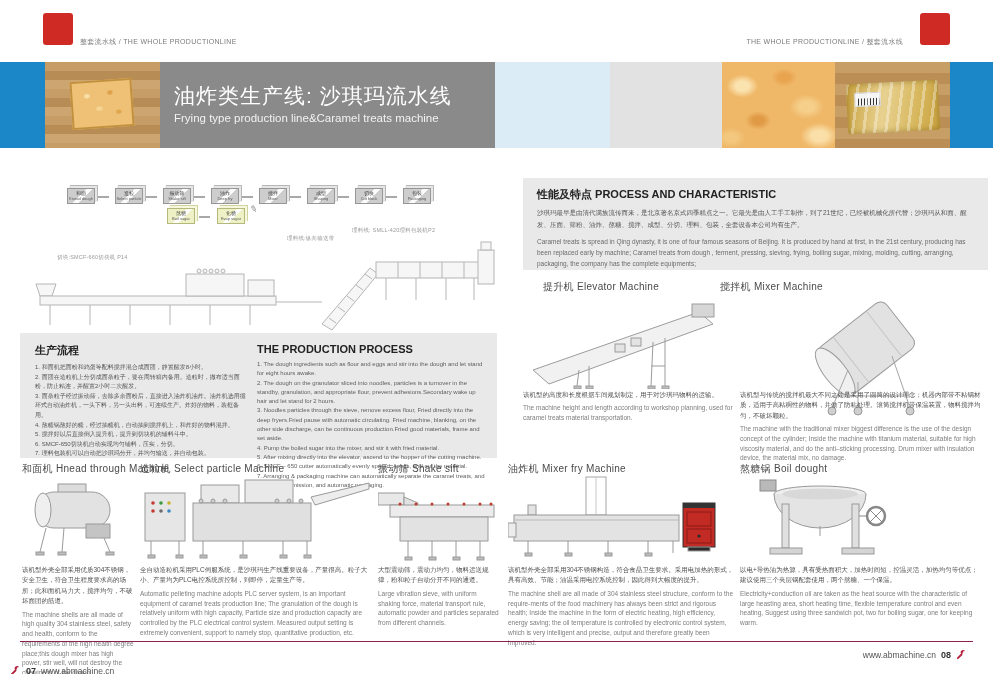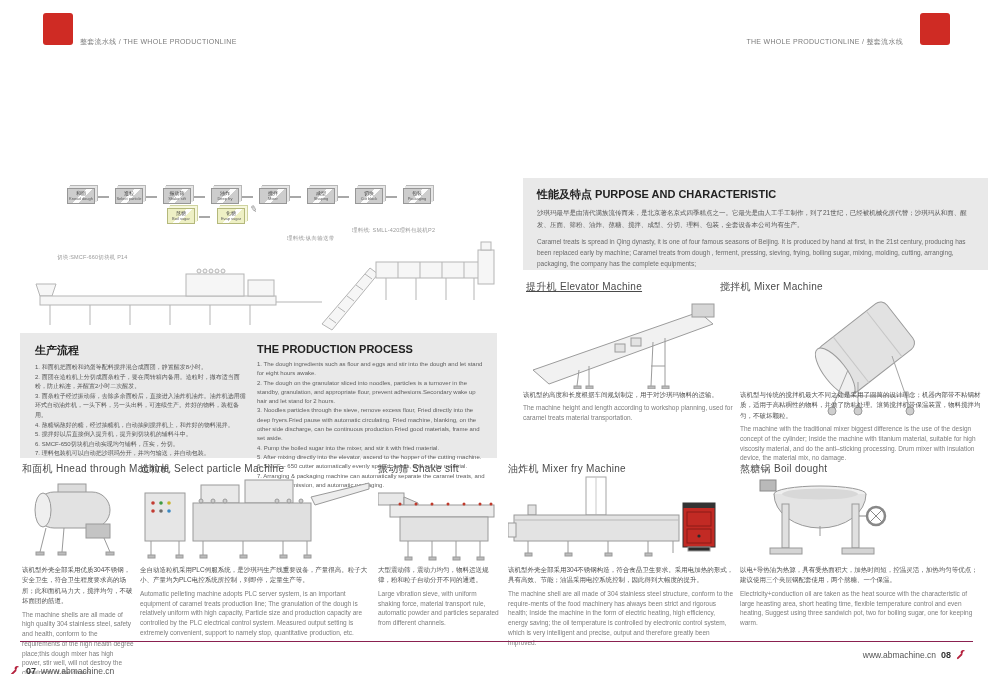--- a/index.html
+++ b/index.html
@@ -89,20 +89,39 @@
     <span>樹機</span>
     <span>新械</span>
   </div>
   <div class="abs tagline" style="left:80px; top:37px;">整套流水线 / THE WHOLE PRODUCTIONLINE</div>
   <div class="abs tagline" style="right:90px; top:37px;">THE WHOLE PRODUCTIONLINE / 整套流水线</div>
   <div class="abs seal" style="left:920px; top:13px;">
     <span>樹機</span>
     <span>新械</span>
   </div>
 
+  <div class="abs" style="left:0; top:62px; width:993px; height:86px;">
+    <div class="banner-seg seg-blue" style="left:0; width:45px;"></div>
+    <div class="banner-seg photo-wood" style="left:45px; width:115px;">
+      <div class="wood-treat"></div>
+    </div>
+    <div class="banner-seg seg-gray" style="left:160px; width:335px; padding:20px 0 0 14px;">
+      <div class="btitle-zh">油炸类生产线: 沙琪玛流水线</div>
+      <div class="btitle-en">Frying type production line&amp;Caramel treats machine</div>
+    </div>
+    <div class="banner-seg seg-lightblue" style="left:495px; width:115px;"></div>
+    <div class="banner-seg seg-lightgray" style="left:610px; width:112px;"></div>
+    <div class="banner-seg photo-caramel" style="left:722px; width:113px;"></div>
+    <div class="banner-seg photo-package" style="left:835px; width:115px;">
+      <div class="pack">
+          <div class="pack-label"></div>
+        </div>
+    </div>
+    <div class="banner-seg seg-blue" style="left:950px; width:43px;"></div>
+  </div>
 
   <div class="fcard" style="left:67px; top:188px;">
     <div class="fcz">和面</div>
     <div class="fce">Knead dough</div>
   </div>
   <div class="fcard" style="left:115px; top:188px;">
     <div class="fcz">造粒</div>
     <div class="fce">Select particle</div>
   </div>
   <div class="fcard" style="left:163px; top:188px;">
@@ -206,26 +225,26 @@
       <div class="pstep-zh">2. 面团在造粒机上分切成面条粒子，要在周转箱内备用。造粒时，撒布适当面粉，防止粘连，并醒置2小时二次醒发。</div>
       <div class="pstep-zh">3. 面条粒子经过振动筛，去除多余面粉后，直接进入油炸机油炸。油炸机选用循环式自动油炸机，一头下料，另一头出料，可连续生产。炸好的物料，装框备用。</div>
       <div class="pstep-zh">4. 熬糖锅熬好的糖，经过抽糖机，自动抽到搅拌机上，和炸好的物料混拌。</div>
       <div class="pstep-zh">5. 搅拌好以后直接倒入提升机，提升到切块机的辅料斗中。</div>
       <div class="pstep-zh">6. SMCF-650切块机自动实现均匀铺料，压实，分切。</div>
       <div class="pstep-zh">7. 理料包装机可以自动把沙琪玛分开，并均匀输送，并自动包装。</div>
     </div>
   </div>
 
   <div class="graybox" style="left:523px; top:178px; width:465px; height:92px; padding:9px 14px;">
-    <div class="box-title">性能及特点   PURPOSE AND CHARACTERISTIC</div>
+    <div class="box-title">性能及特点   PROCESS AND CHARACTERISTIC</div>
     <div class="purpose-zh">沙琪玛最早是由清代满族流传而来，是北京著名京式四季糕点之一。它最先是由人工手工制作，到了21世纪，已经被机械化所代替；沙琪玛从和面、醒发、压面、筛粉、油炸、熬糖、搅拌、成型、分切、理料、包装，全套设备本公司均有生产。</div>
     <div class="purpose-en">Caramel treats is spread in Qing dynasty, it is one of four famous seasons of Beijing. It is produced by hand at first, in the 21st century, producing has been replaced early by machine; Caramel treats from dough , ferment, pressing, sieving, frying, boiling sugar, mixing, molding, cutting, arranging, packaging, the company has the complete equipments;</div>
   </div>
 
-  <div class="mtitle" style="left:526px; top:280px;text-decoration:underline;">提升机 Elevator Machine</div>
+  <div class="mtitle" style="left:543px; top:280px;">提升机 Elevator Machine</div>
   <svg class="abs" style="left:527px; top:294px;" width="212" height="95" viewBox="0 0 212 95">
     <polygon points="6,76 172,18 186,30 22,90" fill="#f1f1f1" stroke="#9c9c9c"></polygon>
     <rect x="165" y="10" width="22" height="13" fill="#d6d6d6" stroke="#9c9c9c"></rect>
     <rect x="88" y="50" width="10" height="8" fill="#e3e3e3" stroke="#9c9c9c"></rect>
     <rect x="104" y="44" width="10" height="8" fill="#e3e3e3" stroke="#9c9c9c"></rect>
     <g stroke="#9c9c9c">
       <line x1="52" y1="76" x2="50" y2="92"></line>
         <line x1="62" y1="72" x2="62" y2="92"></line>
       <line x1="126" y1="48" x2="124" y2="92"></line>
         <line x1="138" y1="44" x2="138" y2="92"></line>

